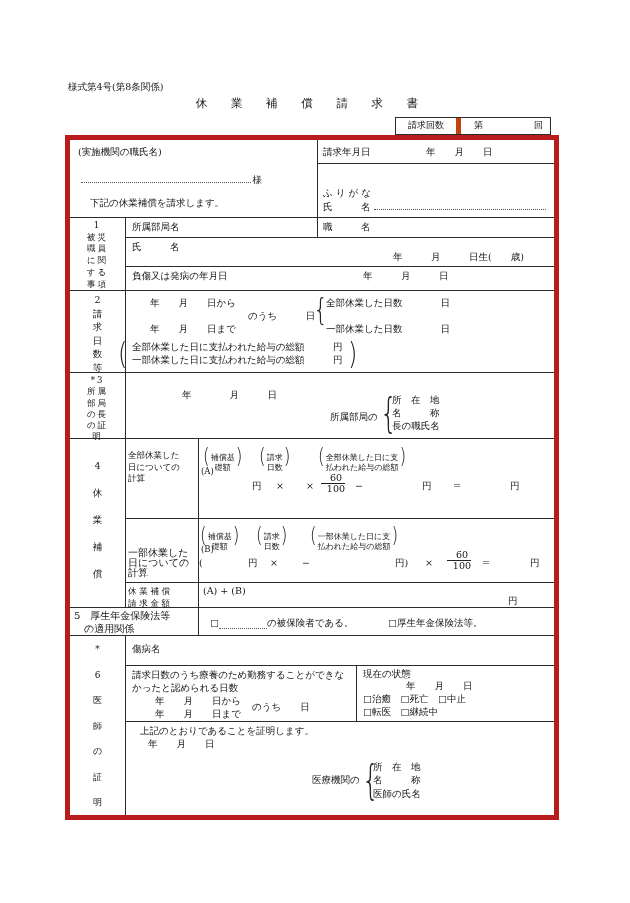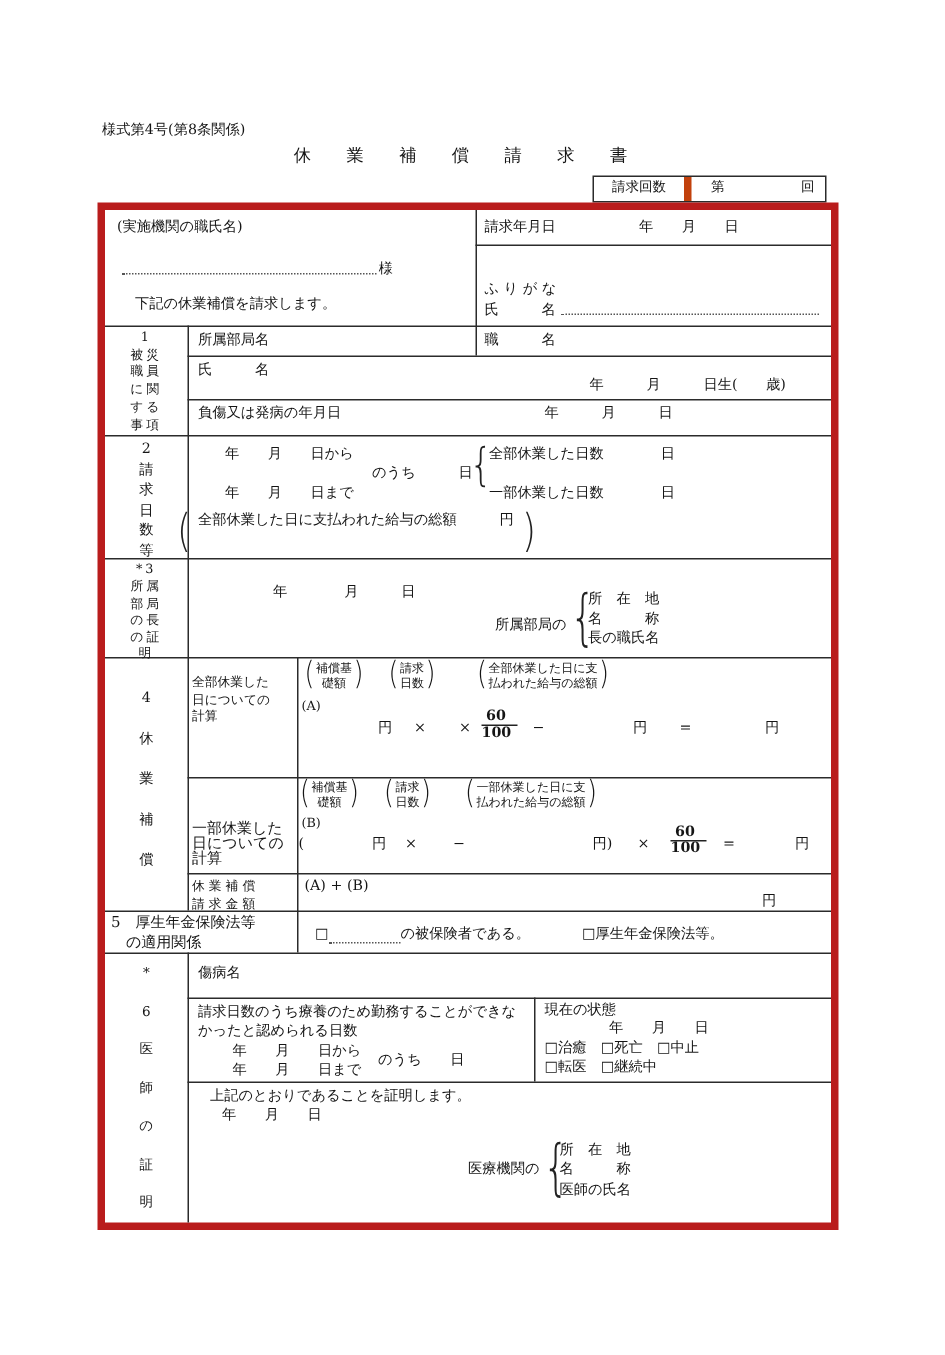--- a/index.html
+++ b/index.html
@@ -14,23 +14,23 @@
   .drow{position:absolute;display:flex;align-items:flex-end;}
   .dot{flex:1;height:1px;border-bottom:1.2px dotted #555;margin:0 2px 2.5px 3px;}
   .dotw{display:inline-block;width:48px;border-bottom:1.2px dotted #555;height:10px;}
   .claimbox{position:absolute;left:395px;top:117px;width:154px;height:16px;border:1px solid #2b2b2b;display:flex;font-size:9px;}
   .cc-l{width:60px;border-right:5px solid #c2410c;display:flex;align-items:center;justify-content:center;}
   .cc-v{flex:1;display:flex;align-items:center;justify-content:space-between;padding:0 7px 0 13px;}
   .brace{font-family:"DejaVu Sans","Liberation Sans",sans-serif;font-weight:200;color:#222;line-height:1;}
   .b2{font-size:24px;transform:scaleY(1.25);transform-origin:top left;}
   .b3{font-size:27px;transform:scaleY(1.5);transform-origin:top left;}
   .ann{position:absolute;display:flex;align-items:center;gap:1px;}
-  .ann .tx{font-size:8px;line-height:9.5px;white-space:pre-line;text-align:center;}
+  .ann .tx{font-size:8px;line-height:9.5px;white-space:pre-line;text-align:center;margin-top:12px;}
   .ann .pr{font-size:17px;transform:scaleY(1.25);font-family:"DejaVu Sans","Liberation Sans",sans-serif;font-weight:200;line-height:1;}
-  .frac{position:absolute;text-align:left;font-size:9.5px;line-height:10px;font-weight:bold;}
+  .frac{position:absolute;text-align:right;font-size:9.5px;line-height:10px;}
   .frac .nu{border-bottom:1px solid #222;padding:0 3px;}
   .lab{position:absolute;left:0;width:55px;text-align:center;white-space:pre-line;}
   .title{position:absolute;left:65px;top:96px;width:484px;text-align:center;
          font-size:11.5px;letter-spacing:10px;padding-left:10px;box-sizing:border-box;}
 </style>
 </head>
 <body>
 
 <div class="page">
 
@@ -101,20 +101,21 @@
 数
 等</div>
     <div class="t" style="left:80px;top:157px">年　　月　　日から</div>
     <div class="t" style="left:178px;top:170px">のうち　　　日</div>
     <div class="t" style="left:80px;top:183px">年　　月　　日まで</div>
     <div class="t brace b2" style="left:243px;top:155px">{</div>
     <div class="t" style="left:256px;top:157px">全部休業した日数　　　　日</div>
     <div class="t" style="left:256px;top:183px">一部休業した日数　　　　日</div>
     <div class="t brace b2" style="left:48px;top:199px">(</div>
     <div class="t" style="left:62px;top:201px">全部休業した日に支払われた給与の総額　　　円</div>
+    <div class="t" style="left:62px;top:214px">一部休業した日に支払われた給与の総額　　　円</div>
     <div class="t brace b2" style="left:278px;top:199px">)</div>
 
     <div class="lab" style="top:235px;font-size:8.5px;line-height:11.3px;letter-spacing:2px">*3
 所属
 部局
 の長
 の証
 明</div>
     <div class="t" style="left:112px;top:249px">年　　　　月　　　日</div>
     <div class="t" style="left:260px;top:271px">所属部局の</div>

